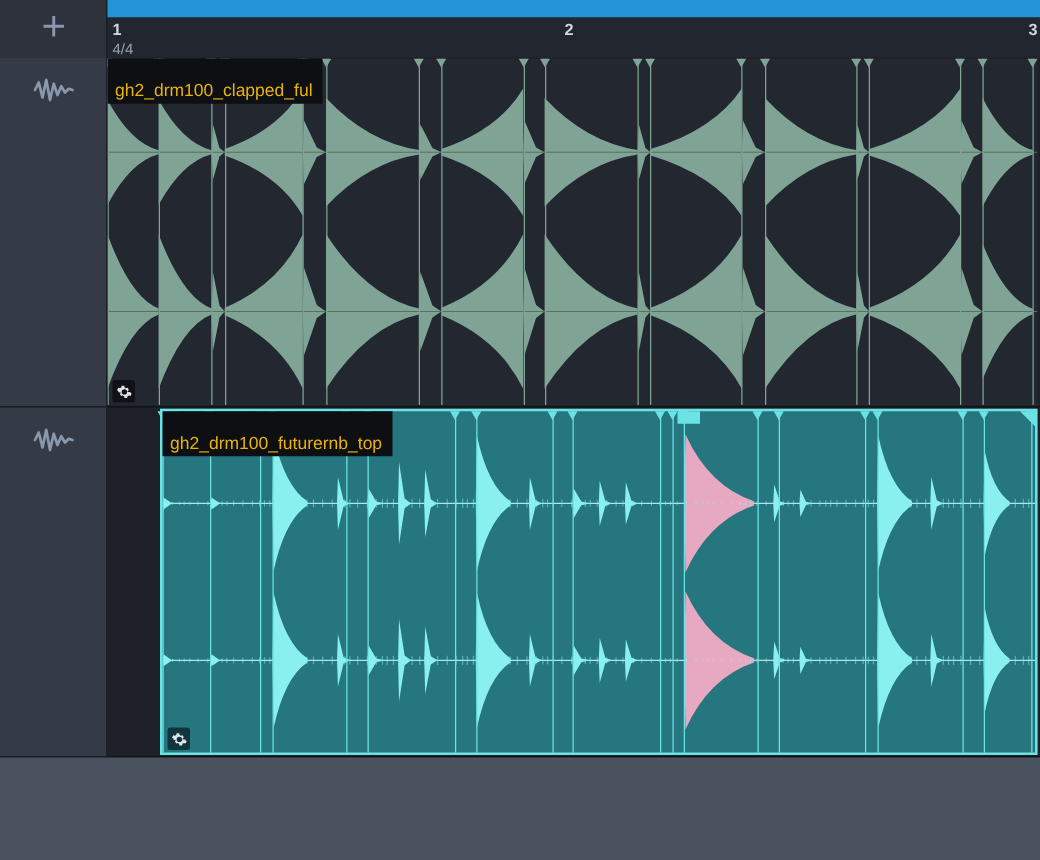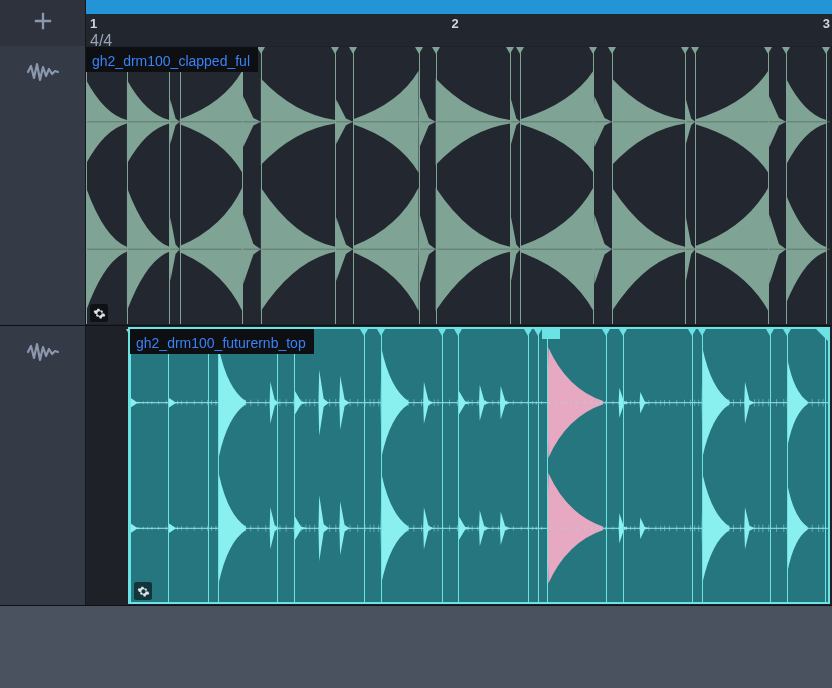--- a/index.html
+++ b/index.html
@@ -51,21 +51,21 @@
     font-size: 13px;
     font-weight: 600;
   }
   .ruler-mark {
     position: absolute;
     top: 2px;
   }
   .ruler-sub {
     position: absolute;
     top: 18px;
-    font-size: 16px;
+    font-size: 12px;
     font-weight: 500;
     color: #9aa3b5;
   }
   .tracks {
     flex: 1;
     display: flex;
     flex-direction: column;
   }
   .track-row {
     display: flex;
@@ -101,23 +101,23 @@
   .clip-2 {
     background: #267680;
     border: 2px solid #6be3e4;
     margin-left: 42px;
   }
   .clip-label {
     position: absolute;
     top: 0;
     left: 0;
     background: #0d0f13;
-    color: #3b82f6;
+    color: #eab308;
     font-size: 14px;
-    padding: 6px 8px 3px 6px;
+    padding: 17px 8px 3px 6px;
     font-weight: 500;
     z-index: 10;
   }
   .clip-gear {
     position: absolute;
     bottom: 2px;
     left: 4px;
     color: #dfe4ec;
     z-index: 10;
     width: 18px;

